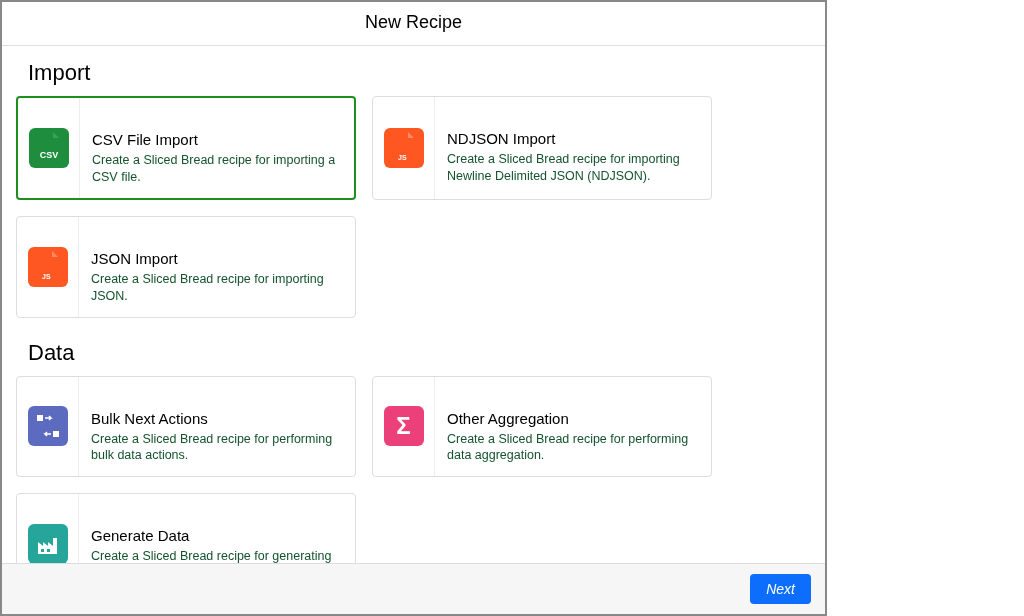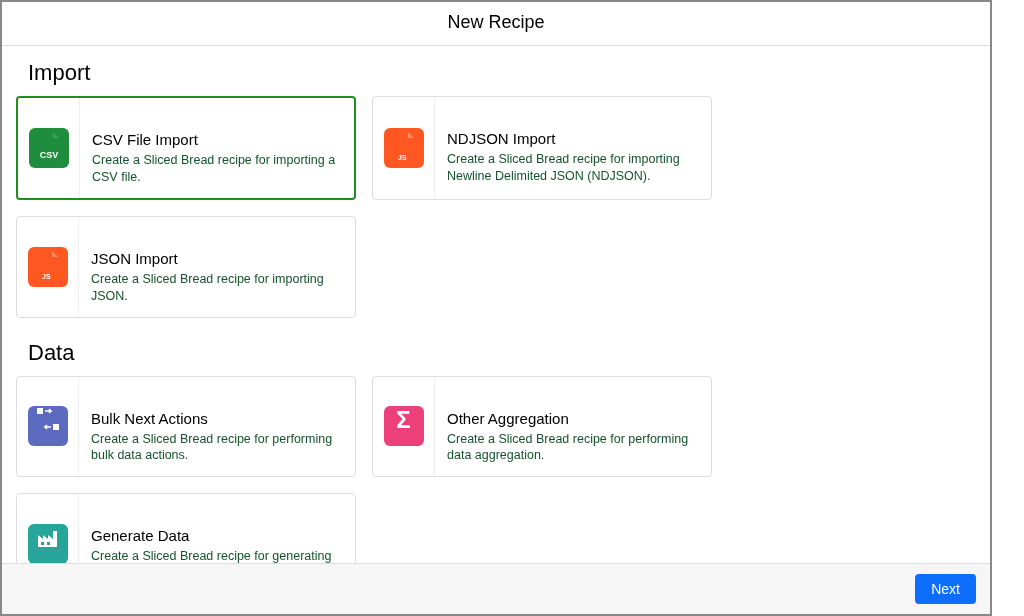--- a/index.html
+++ b/index.html
@@ -1,30 +1,30 @@
 <!DOCTYPE html>
 <html><head>
 <meta charset="utf-8">
 <style>
   * { box-sizing: border-box; }
   html, body { margin:0; padding:0; height:100%; font-family: "Segoe UI", Arial, sans-serif; background:#fff; }
-  .window { width:992px; height:616px; border:2px solid #888; display:flex; flex-direction:column; background:#fff; position:relative; }
+  .window { width:827px; height:616px; border:2px solid #888; display:flex; flex-direction:column; background:#fff; position:relative; }
   .titlebar { text-align:center; padding:10px 0 12px; font-size:18px; border-bottom:1px solid #ddd; }
   .content { flex:1; overflow-y:scroll; padding:8px 14px 0 14px; }
   .section-head { font-size:22px; margin:6px 0 10px 12px; }
   .grid { display:flex; flex-wrap:wrap; gap:16px; margin-bottom:22px; }
   .card { width:340px; min-height:82px; border:1px solid #ddd; border-radius:4px; display:flex; background:#fff; cursor:pointer; }
   .card.selected { border:2px solid #1e8e1e; }
   .card .iconcell { width:62px; display:flex; align-items:center; justify-content:center; border-right:1px solid #eee; }
-  .card .iconbox { width:40px; height:40px; border-radius:6px; display:flex; align-items:flex-start; justify-content:center; }
+  .card .iconbox { width:40px; height:40px; border-radius:6px; display:flex; align-items:center; justify-content:center; }
   .card .body { flex:1; padding:10px 12px 12px 12px;margin-top:23px; }
   .card .title { font-size:15px; margin-bottom:4px; }
   .card .desc { font-size:12.5px; color:#14532d; line-height:1.35; }
   .footer { border-top:1px solid #ddd; background:#f6f6f6; padding:10px 14px; display:flex; justify-content:flex-end; }
-  .btn-primary { background:#0d6efd; color:#fff; border:none; border-radius:4px; padding:7px 16px; font-size:14px; cursor:pointer; }
+  .btn-primary { background:#0d6efd; color:#fff; border:none; border-radius:4px; padding:7px 16px; font-size:14px; cursor:pointer;font-style:italic; }
   ::-webkit-scrollbar { width:14px; }
   ::-webkit-scrollbar-thumb { background:#c1c1c1; border-radius:7px; }
   ::-webkit-scrollbar-track { background:#f1f1f1; }
 </style>
 </head>
 <body>
 
 <div class="window">
 
   <div class="titlebar">New Recipe</div>

